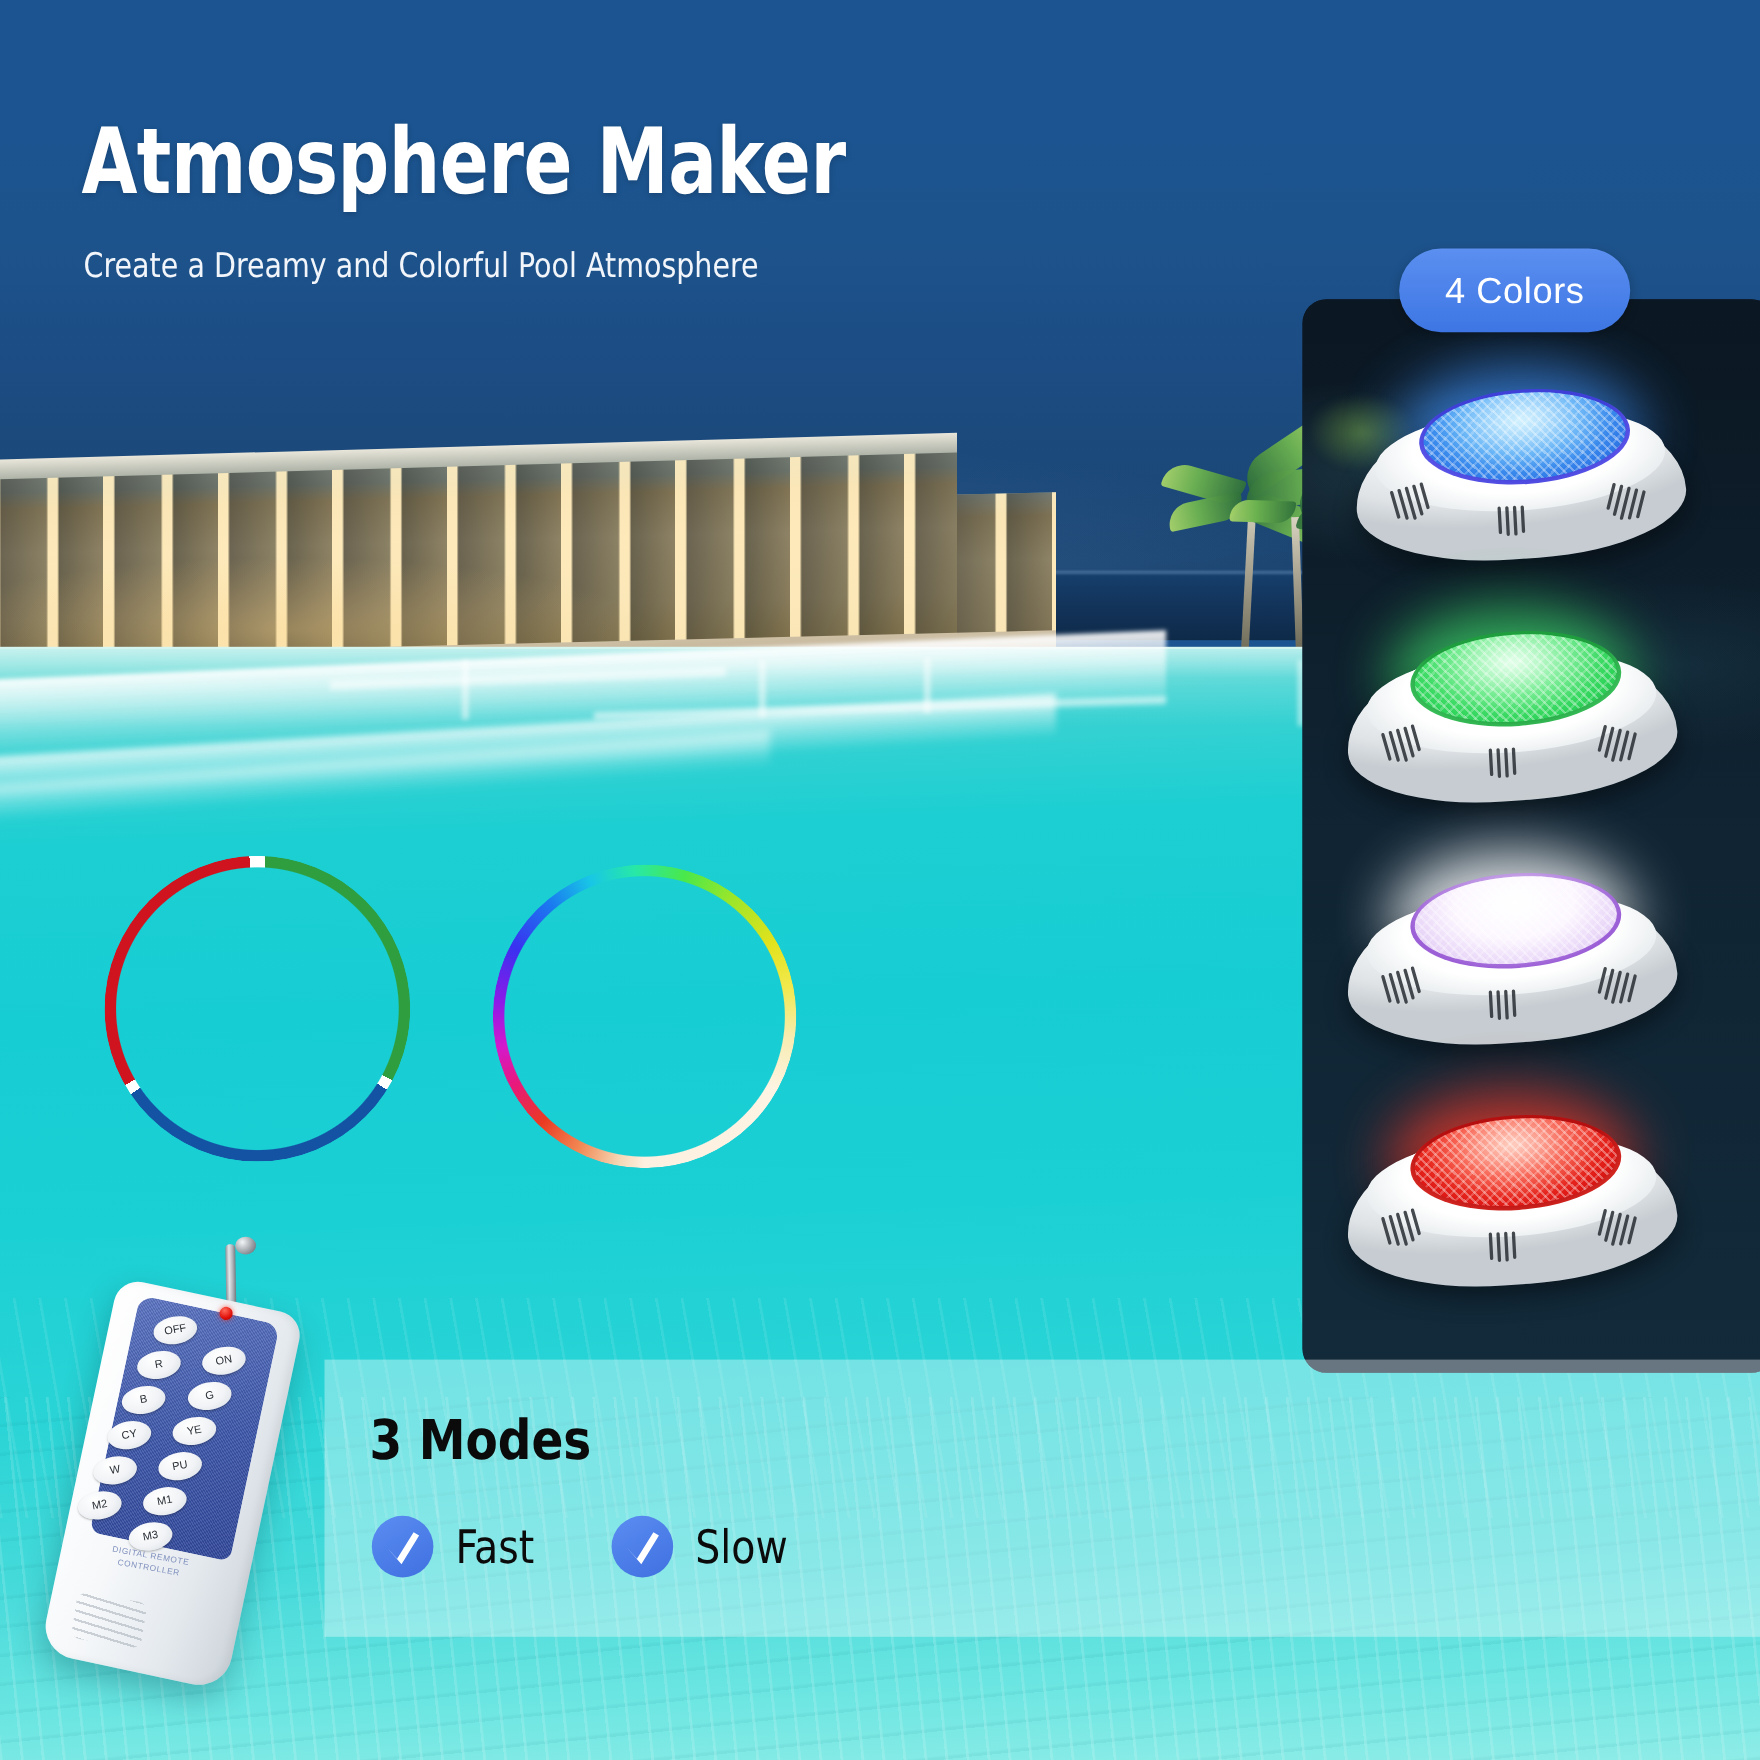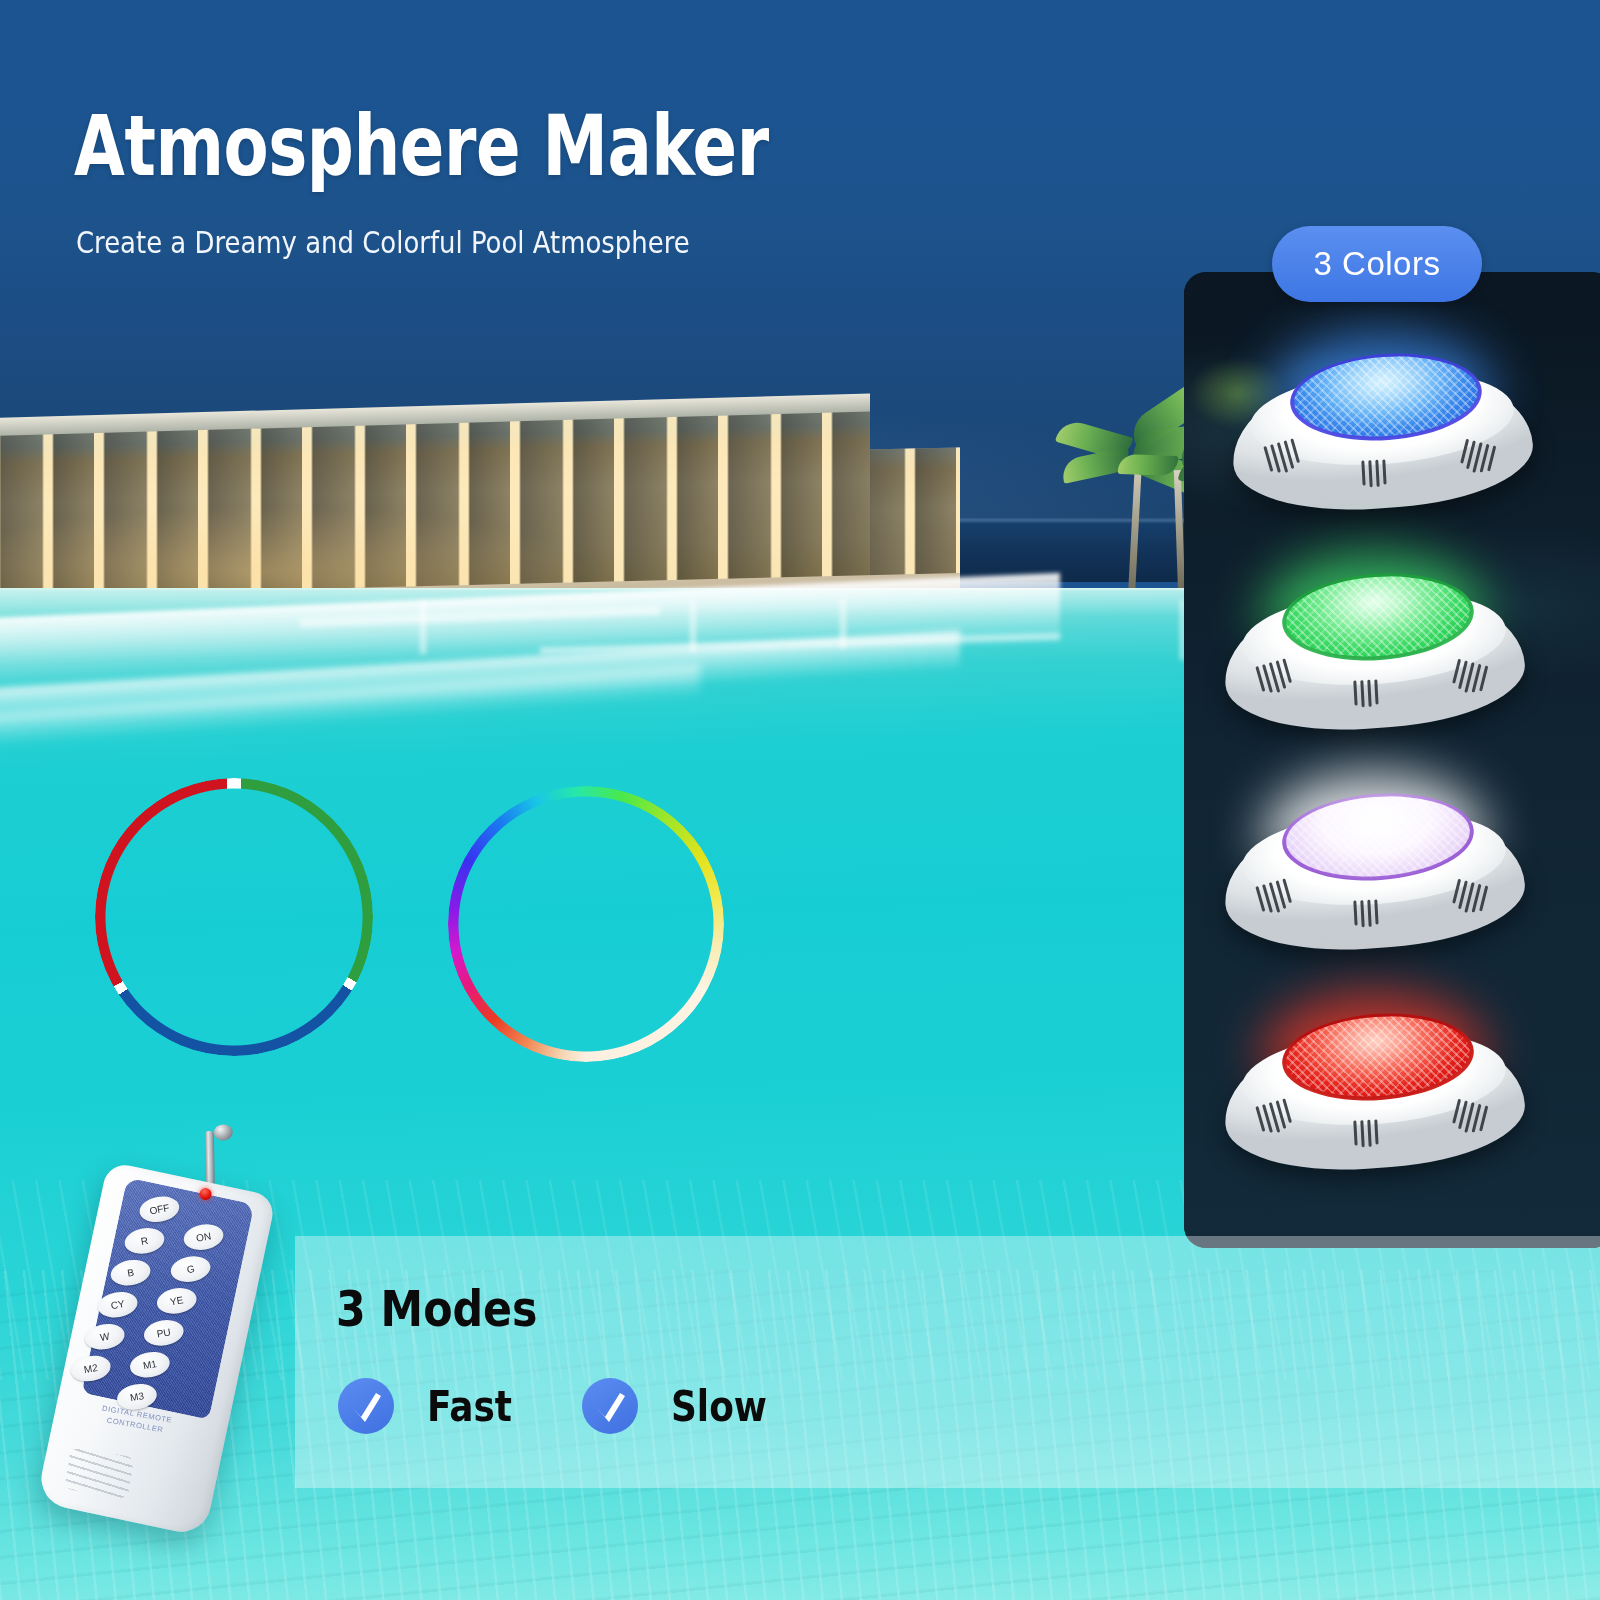--- a/index.html
+++ b/index.html
@@ -254,21 +254,21 @@
   }
 
   
   .modes-title {
     position:absolute; left:336px; top:1280px; color:#0b0b0b;
     font-size:50px; font-weight:bold; white-space:nowrap;
     font-family:"DejaVu Sans Condensed","Liberation Sans Narrow","Liberation Sans", sans-serif;
     transform:scaleX(.95); transform-origin:left center;
   }
   .modes-row { position:absolute; left:338px; top:1378px; display:flex; align-items:center; gap:66px; }
-  .mode { display:flex; align-items:center; gap:33px;font-weight:bold; }
+  .mode { display:flex; align-items:center; gap:20px; }
   .check {
     width:56px; height:56px; border-radius:50%;
     background:linear-gradient(150deg,#5b8df2,#3f70e0);
     position:relative; flex:none;
   }
   .mode-label {
     font-size:42px; color:#0b0b0b; white-space:nowrap;
     font-family:"DejaVu Sans Condensed","Liberation Sans Narrow","Liberation Sans", sans-serif;
     transform:scaleX(.95); transform-origin:left center;
   }
@@ -495,21 +495,21 @@
         <i style="height:25px"></i>
           <i style="height:29px"></i>
           <i style="height:31px"></i>
           <i style="height:29px"></i>
           <i style="height:26px"></i>
       </div>
     </div>
   </div>
 
   <div class="badge">
-    <span>3 Colors</span>
+    <span>4 Colors</span>
   </div>
 
   <div class="ring-rgb"></div>
   <div class="ring-rainbow"></div>
 
   <div class="band"></div>
 
   <div class="modes-title">3 Modes</div>
 
   <div class="modes-row">

